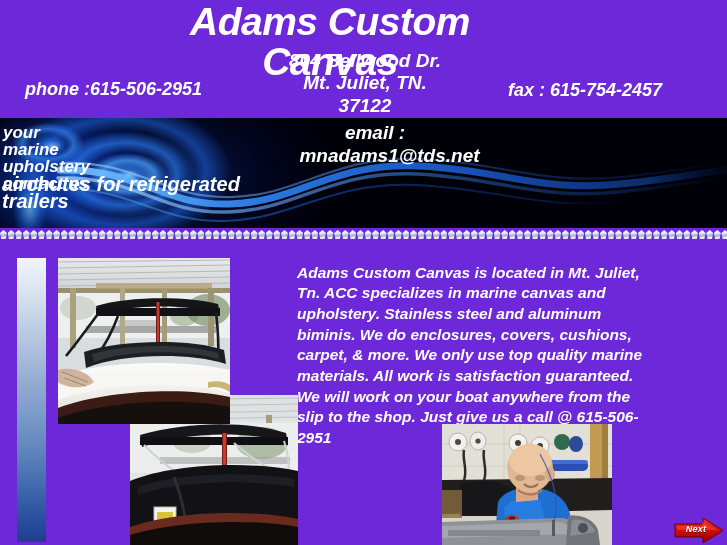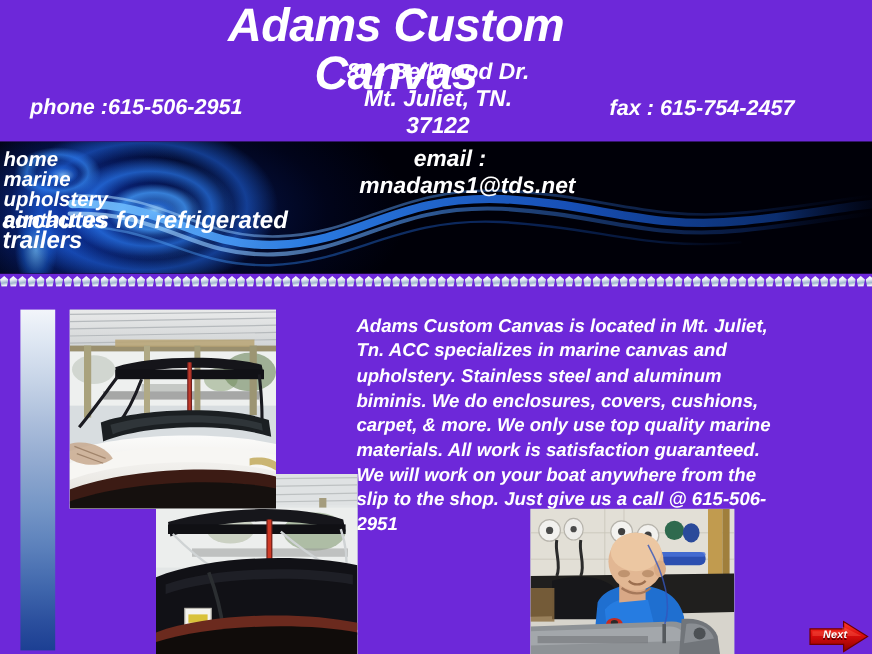--- a/index.html
+++ b/index.html
@@ -257,21 +257,21 @@
 
   <div class="phone">phone :615-506-2951</div>
   <div class="fax">fax : 615-754-2457</div>
 
   <div class="email">
     <div>email :</div>
     <a href="#" style="color:#fff;text-decoration:none;margin-left:29px;">mnadams1@tds.net</a>
   </div>
 
   <nav class="nav">
-    <a href="#">home</a>
+    <a href="#">your</a>
     <a href="#">marine</a>
     <a href="#">upholstery</a>
     <a href="#">contact us</a>
   </nav>
 
   <div class="tagline">airchutes for refrigerated trailers</div>
 
   <div class="divider" id="divider">
       <span class="diamond"></span>
       <span class="diamond"></span>

